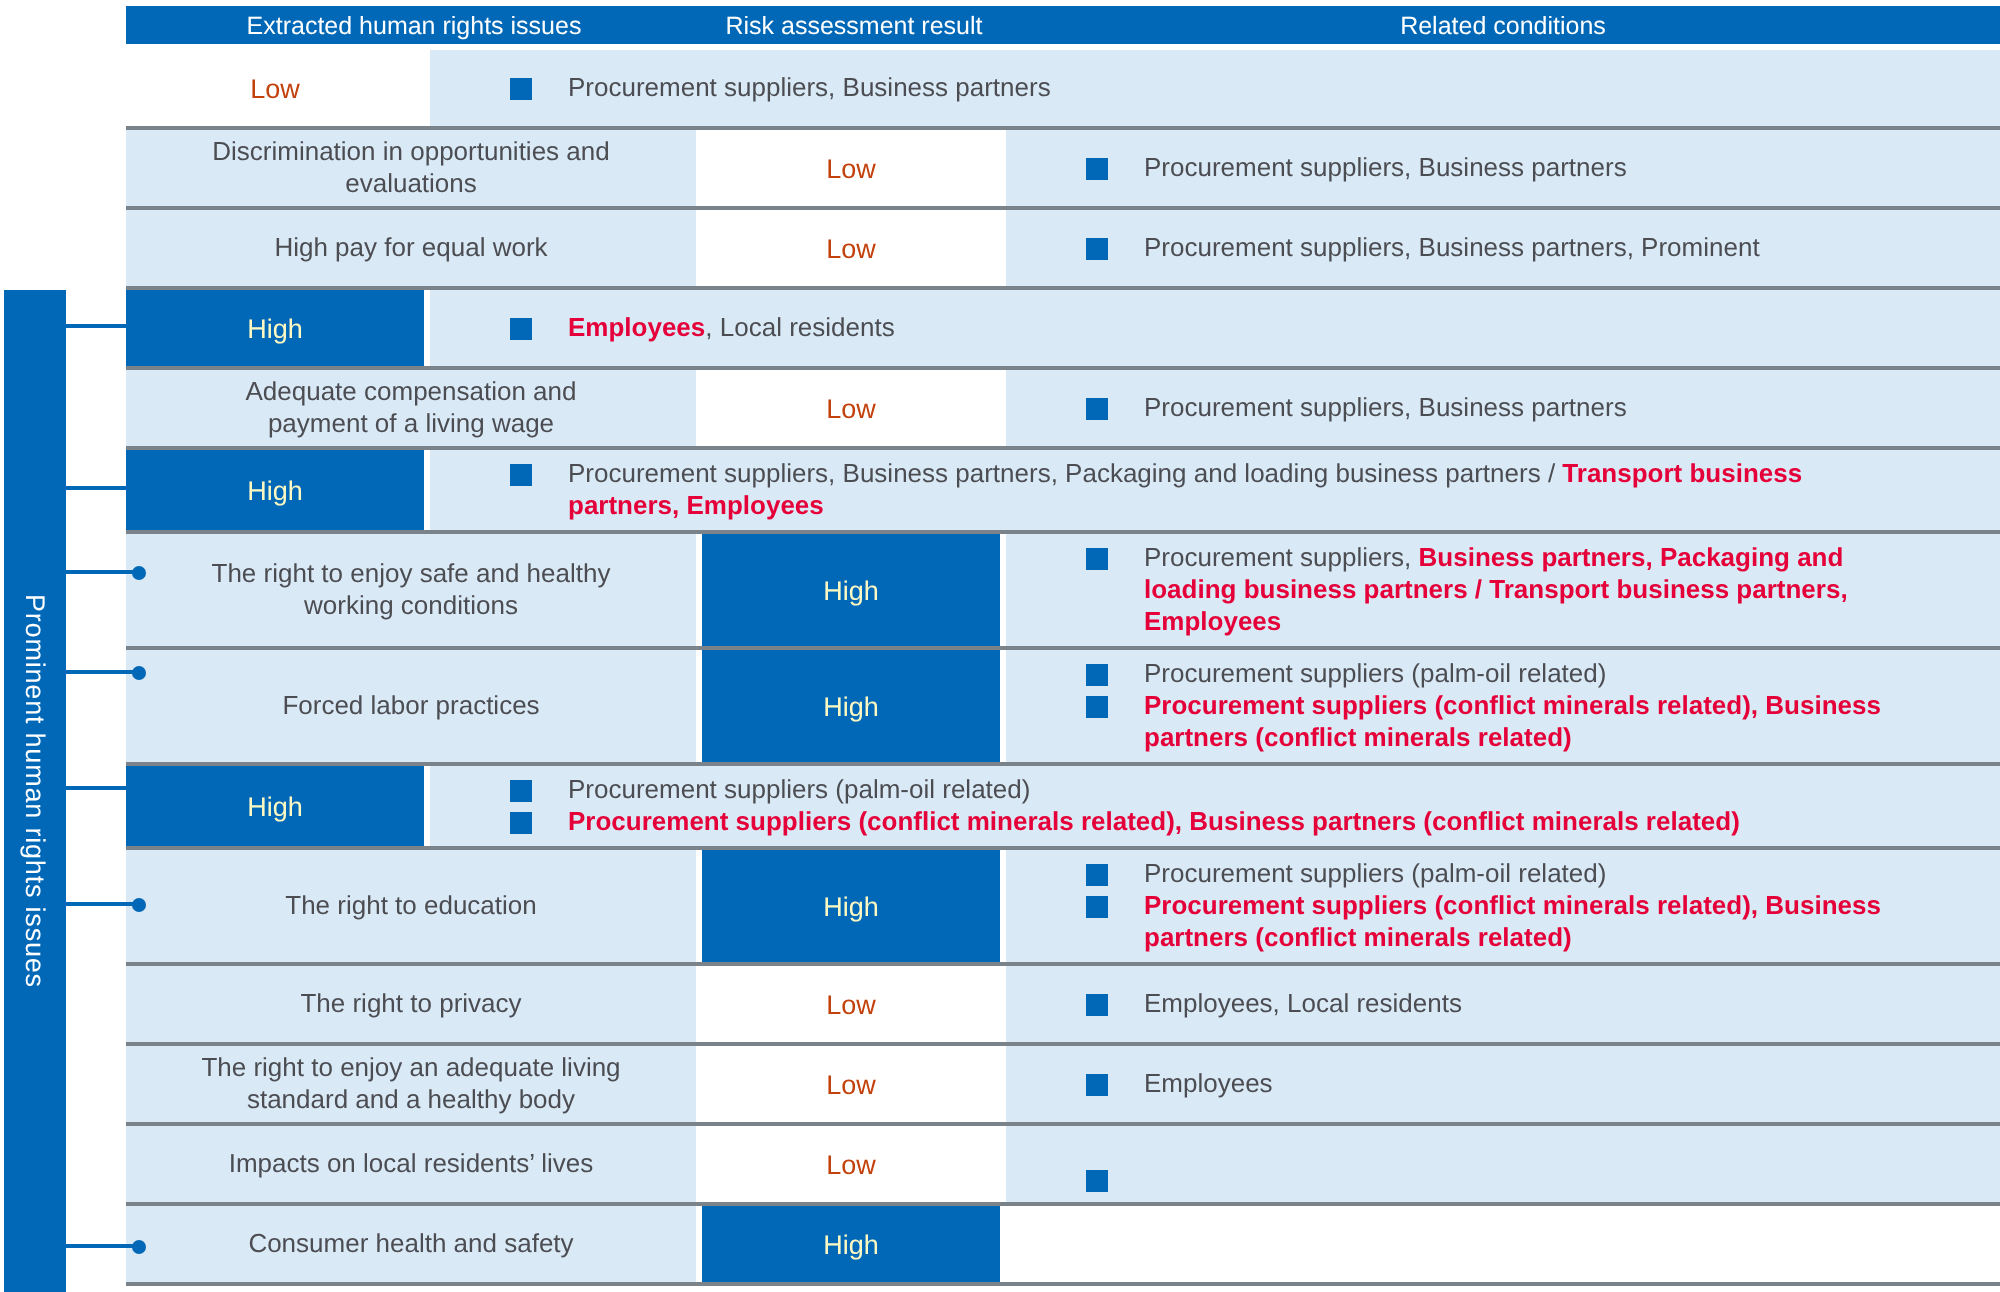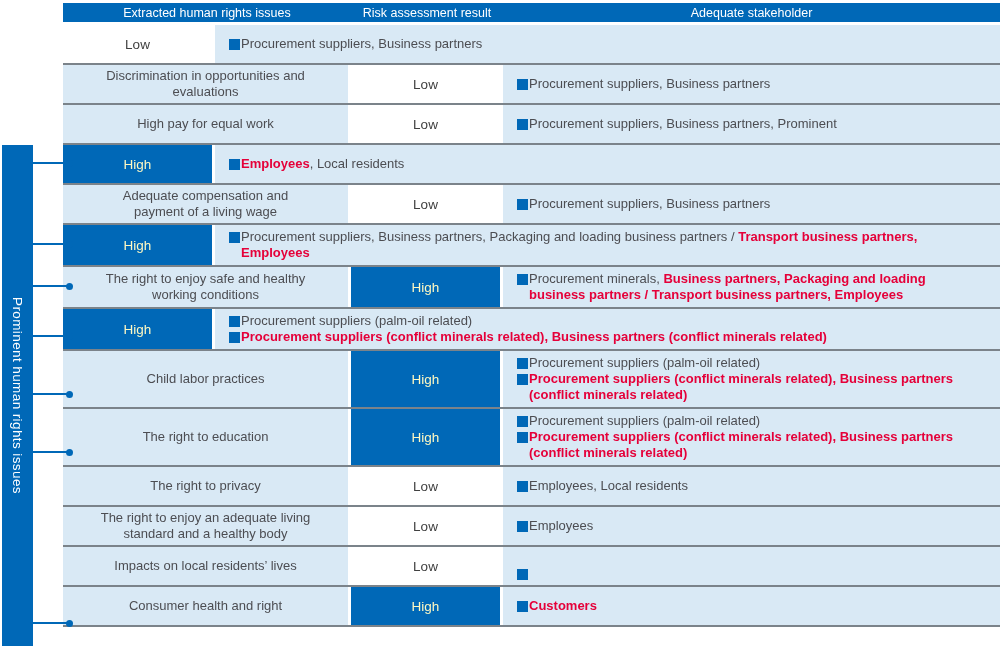--- a/index.html
+++ b/index.html
@@ -43,50 +43,50 @@
   .cell{box-sizing:border-box;}
   .cell-issue{
     width:285px;margin-right:3px;background:#d9e9f5;
     display:flex;align-items:center;justify-content:center;
     text-align:center;color:#4c4d52;font-size:13px;line-height:16px;
     padding:3px 35px;
   }
   .cell-risk{
     width:149px;margin-right:3px;background:#ffffff;
     display:flex;align-items:center;justify-content:center;
-    color:#404040;font-size:13.5px;
+    color:#c2410c;font-size:13.5px;
   }
   .row.high-row .cell-risk{background:#0068b7;color:#fef9c3;}
   .cell-stake{
     flex:1;background:#d9e9f5;
     display:flex;flex-direction:column;justify-content:center;
     padding:4px 45px 4px 14px;
     color:#4c4d52;font-size:13px;line-height:16px;
   }
-  .b-line{position:relative;padding-left:12px;}
+  .b-line{position:relative;padding-left:29px;margin-left:26px;}
   .square{
     position:absolute;left:0;top:2.5px;width:11px;height:11px;background:#0068b7;
     display:inline-block;
   }
   .seg.red{color:#e50039;font-weight:bold;}
 </style>
 </head>
 <body>
 
 <div id="stage">
 
   <div class="rail-bar">
     <span class="rail-label">Prominent human rights issues</span>
   </div>
 
   <div class="tbl">
     <div class="thead">
       <div class="th th-issue">Extracted human rights issues</div>
       <div class="th th-risk">Risk assessment result</div>
-      <div class="th th-stake">Adequate stakeholder</div>
+      <div class="th th-stake">Related conditions</div>
     </div>
     <div class="tbody" id="tbody">
         <div class="row">
           <div class="cell cell-risk">
             <span>Low</span>
           </div>
           <div class="cell cell-stake">
             <div class="b-line"><span class="square"></span><span class="seg">Procurement suppliers, Business partners</span></div>
           </div>
         </div>
@@ -140,36 +140,36 @@
           </div>
         </div>
         <div class="row high-row">
           <div class="cell cell-issue">
             <span>The right to enjoy safe and healthy working conditions</span>
           </div>
           <div class="cell cell-risk">
             <span>High</span>
           </div>
           <div class="cell cell-stake">
-            <div class="b-line"><span class="square"></span><span class="seg">Procurement minerals, </span><span class="seg red">Business partners, Packaging and loading business partners / Transport business partners, Employees</span></div>
-          </div>
-        </div>
-        <div class="row high-row">
+            <div class="b-line"><span class="square"></span><span class="seg">Procurement suppliers, </span><span class="seg red">Business partners, Packaging and loading business partners / Transport business partners, Employees</span></div>
+          </div>
+        </div>
+        <div class="row high-row">
+          <div class="cell cell-issue">
+            <span>Forced labor practices</span>
+          </div>
           <div class="cell cell-risk">
             <span>High</span>
           </div>
           <div class="cell cell-stake">
             <div class="b-line"><span class="square"></span><span class="seg">Procurement suppliers (palm-oil related)</span></div>
             <div class="b-line"><span class="square"></span><span class="seg red">Procurement suppliers (conflict minerals related), Business partners (conflict minerals related)</span></div>
           </div>
         </div>
         <div class="row high-row">
-          <div class="cell cell-issue">
-            <span>Child labor practices</span>
-          </div>
           <div class="cell cell-risk">
             <span>High</span>
           </div>
           <div class="cell cell-stake">
             <div class="b-line"><span class="square"></span><span class="seg">Procurement suppliers (palm-oil related)</span></div>
             <div class="b-line"><span class="square"></span><span class="seg red">Procurement suppliers (conflict minerals related), Business partners (conflict minerals related)</span></div>
           </div>
         </div>
         <div class="row high-row">
           <div class="cell cell-issue">
@@ -211,27 +211,24 @@
           </div>
           <div class="cell cell-risk">
             <span>Low</span>
           </div>
           <div class="cell cell-stake">
             <div class="b-line"><span class="square"></span></div>
           </div>
         </div>
         <div class="row high-row">
           <div class="cell cell-issue">
-            <span>Consumer health and right</span>
-          </div>
-          <div class="cell cell-risk">
-            <span>High</span>
-          </div>
-          <div class="cell cell-stake">
-            <div class="b-line"><span class="square"></span><span class="seg red">Customers</span></div>
+            <span>Consumer health and safety</span>
+          </div>
+          <div class="cell cell-risk">
+            <span>High</span>
           </div>
         </div>
       </div>
   </div>
 
 <div class="connector" style="top: 162px;">
       <span class="dot"></span>
     </div>
     <div class="connector" style="top: 243px;">
       <span class="dot"></span>

